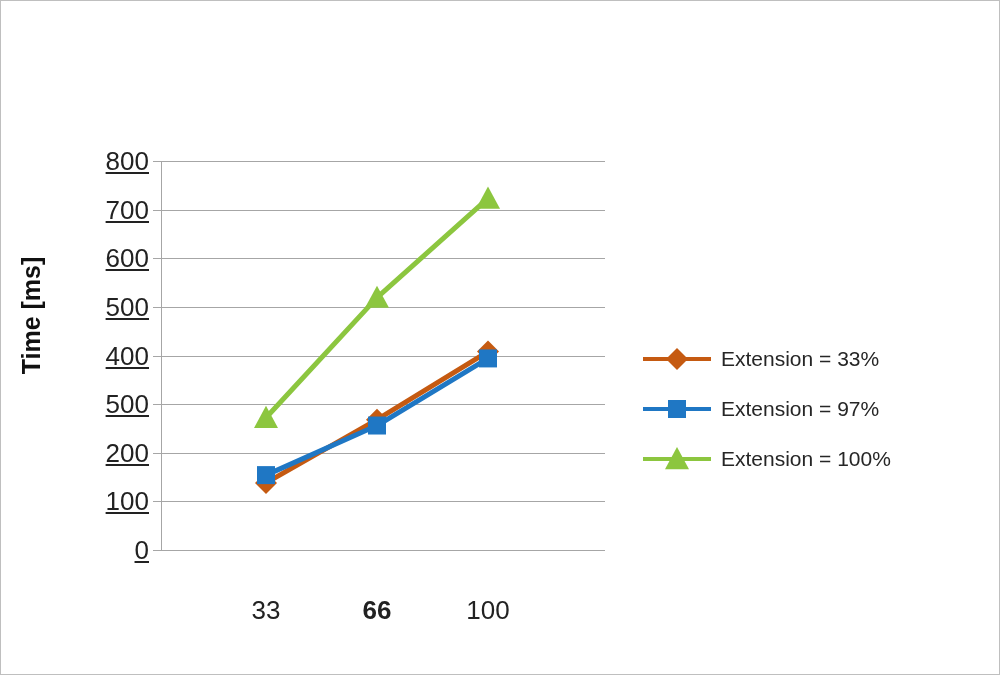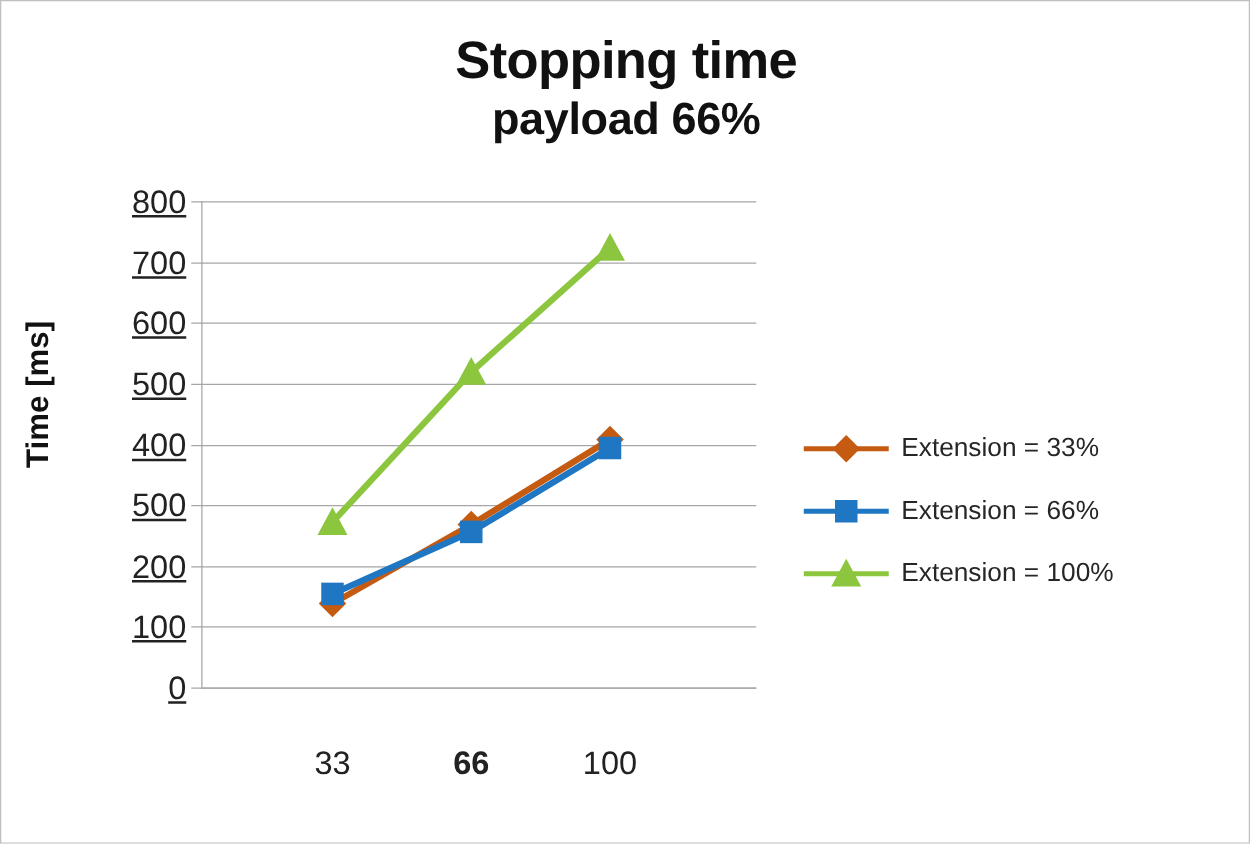--- a/index.html
+++ b/index.html
@@ -170,24 +170,20 @@
     font-size: 21px;
     color: #262626;
     white-space: nowrap;
   }
 </style>
 </head>
 <body>
 
 <div id="chart-frame">
 
-  <div id="title-block">
-    <div id="chart-title">Stopping time</div>
-    <div id="chart-subtitle">payload 66%</div>
-  </div>
 
   <div id="y-axis-title">Time [ms]</div>
 
   <div id="y-labels">
       <div class="y-label" style="top: -13px;">800</div>
       <div class="y-label" style="top: 35.625px;">700</div>
       <div class="y-label" style="top: 84.25px;">600</div>
       <div class="y-label" style="top: 132.875px;">500</div>
       <div class="y-label" style="top: 181.5px;">400</div>
       <div class="y-label" style="top: 230.125px;">500</div>
@@ -255,21 +251,21 @@
             <line x1="2" y1="13" x2="70" y2="13" stroke="#C55A11" stroke-width="4"></line>
             <polygon points="36,2 47,13 36,24 25,13" fill="#C55A11"></polygon>
           </svg></span>
         <span class="legend-label">Extension = 33%</span>
       </div>
       <div class="legend-item">
         <span class="legend-marker"><svg width="72" height="26" viewBox="0 0 72 26">
             <line x1="2" y1="13" x2="70" y2="13" stroke="#1F77C4" stroke-width="4"></line>
             <rect x="27" y="4" width="18" height="18" fill="#1F77C4"></rect>
           </svg></span>
-        <span class="legend-label">Extension = 66%</span>
+        <span class="legend-label">Extension = 97%</span>
       </div>
       <div class="legend-item">
         <span class="legend-marker"><svg width="72" height="26" viewBox="0 0 72 26">
             <line x1="2" y1="13" x2="70" y2="13" stroke="#8CC63F" stroke-width="4"></line>
             <polygon points="36,1 48,23.2 24,23.2" fill="#8CC63F"></polygon>
           </svg></span>
         <span class="legend-label">Extension = 100%</span>
       </div>
     </div>
 

